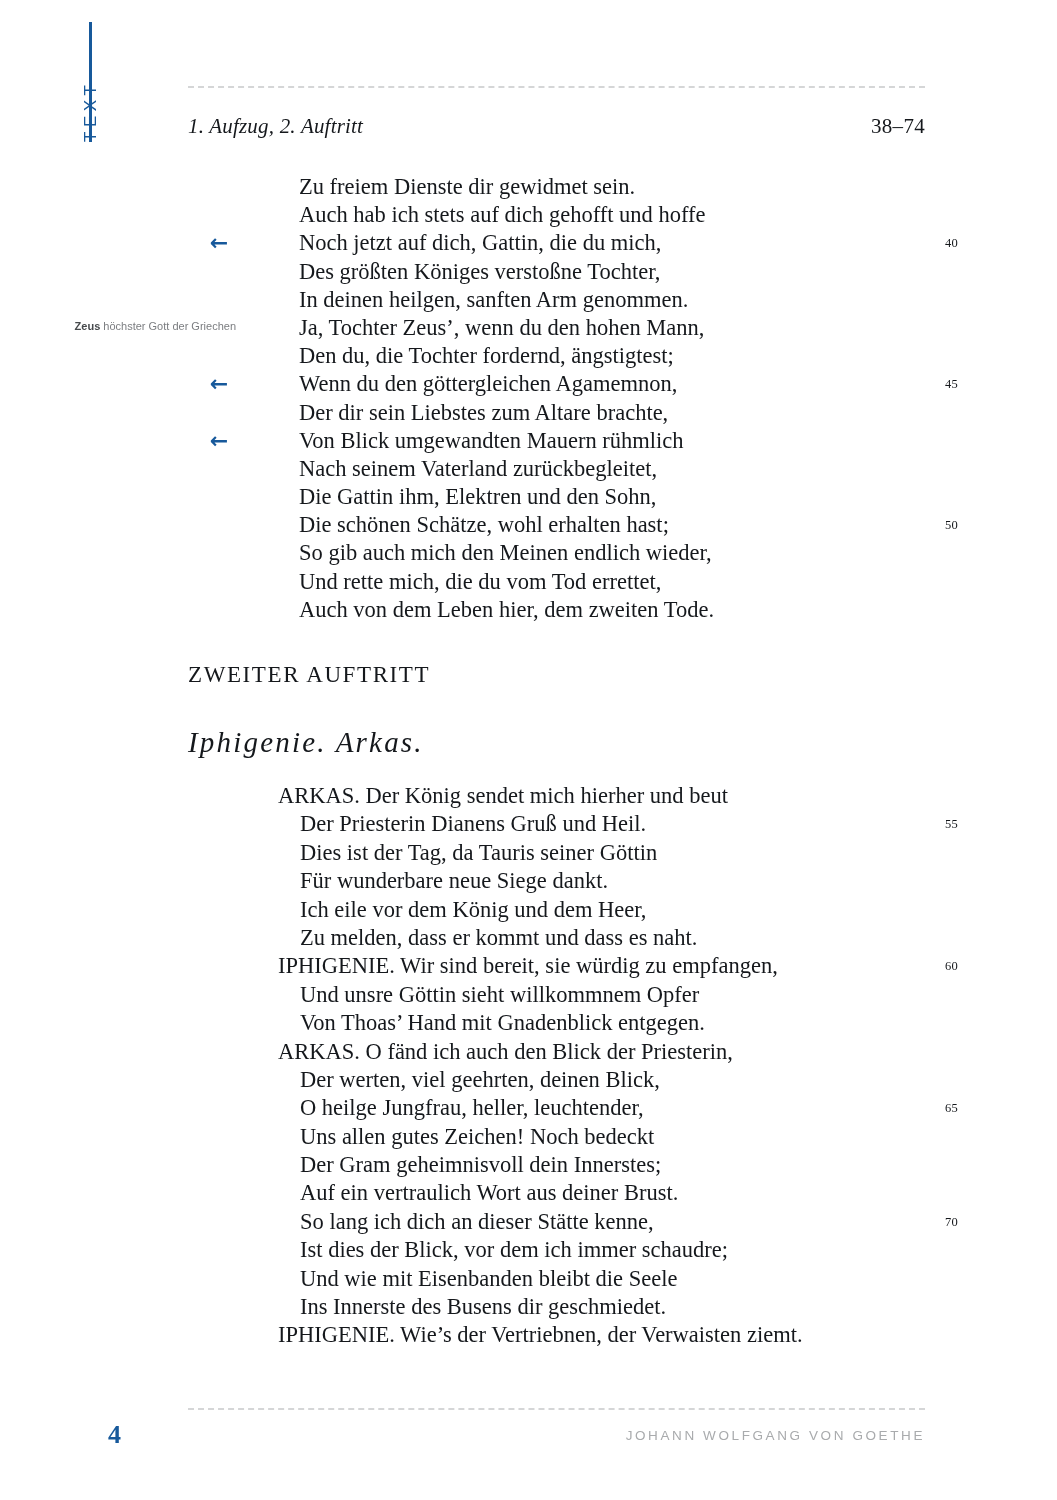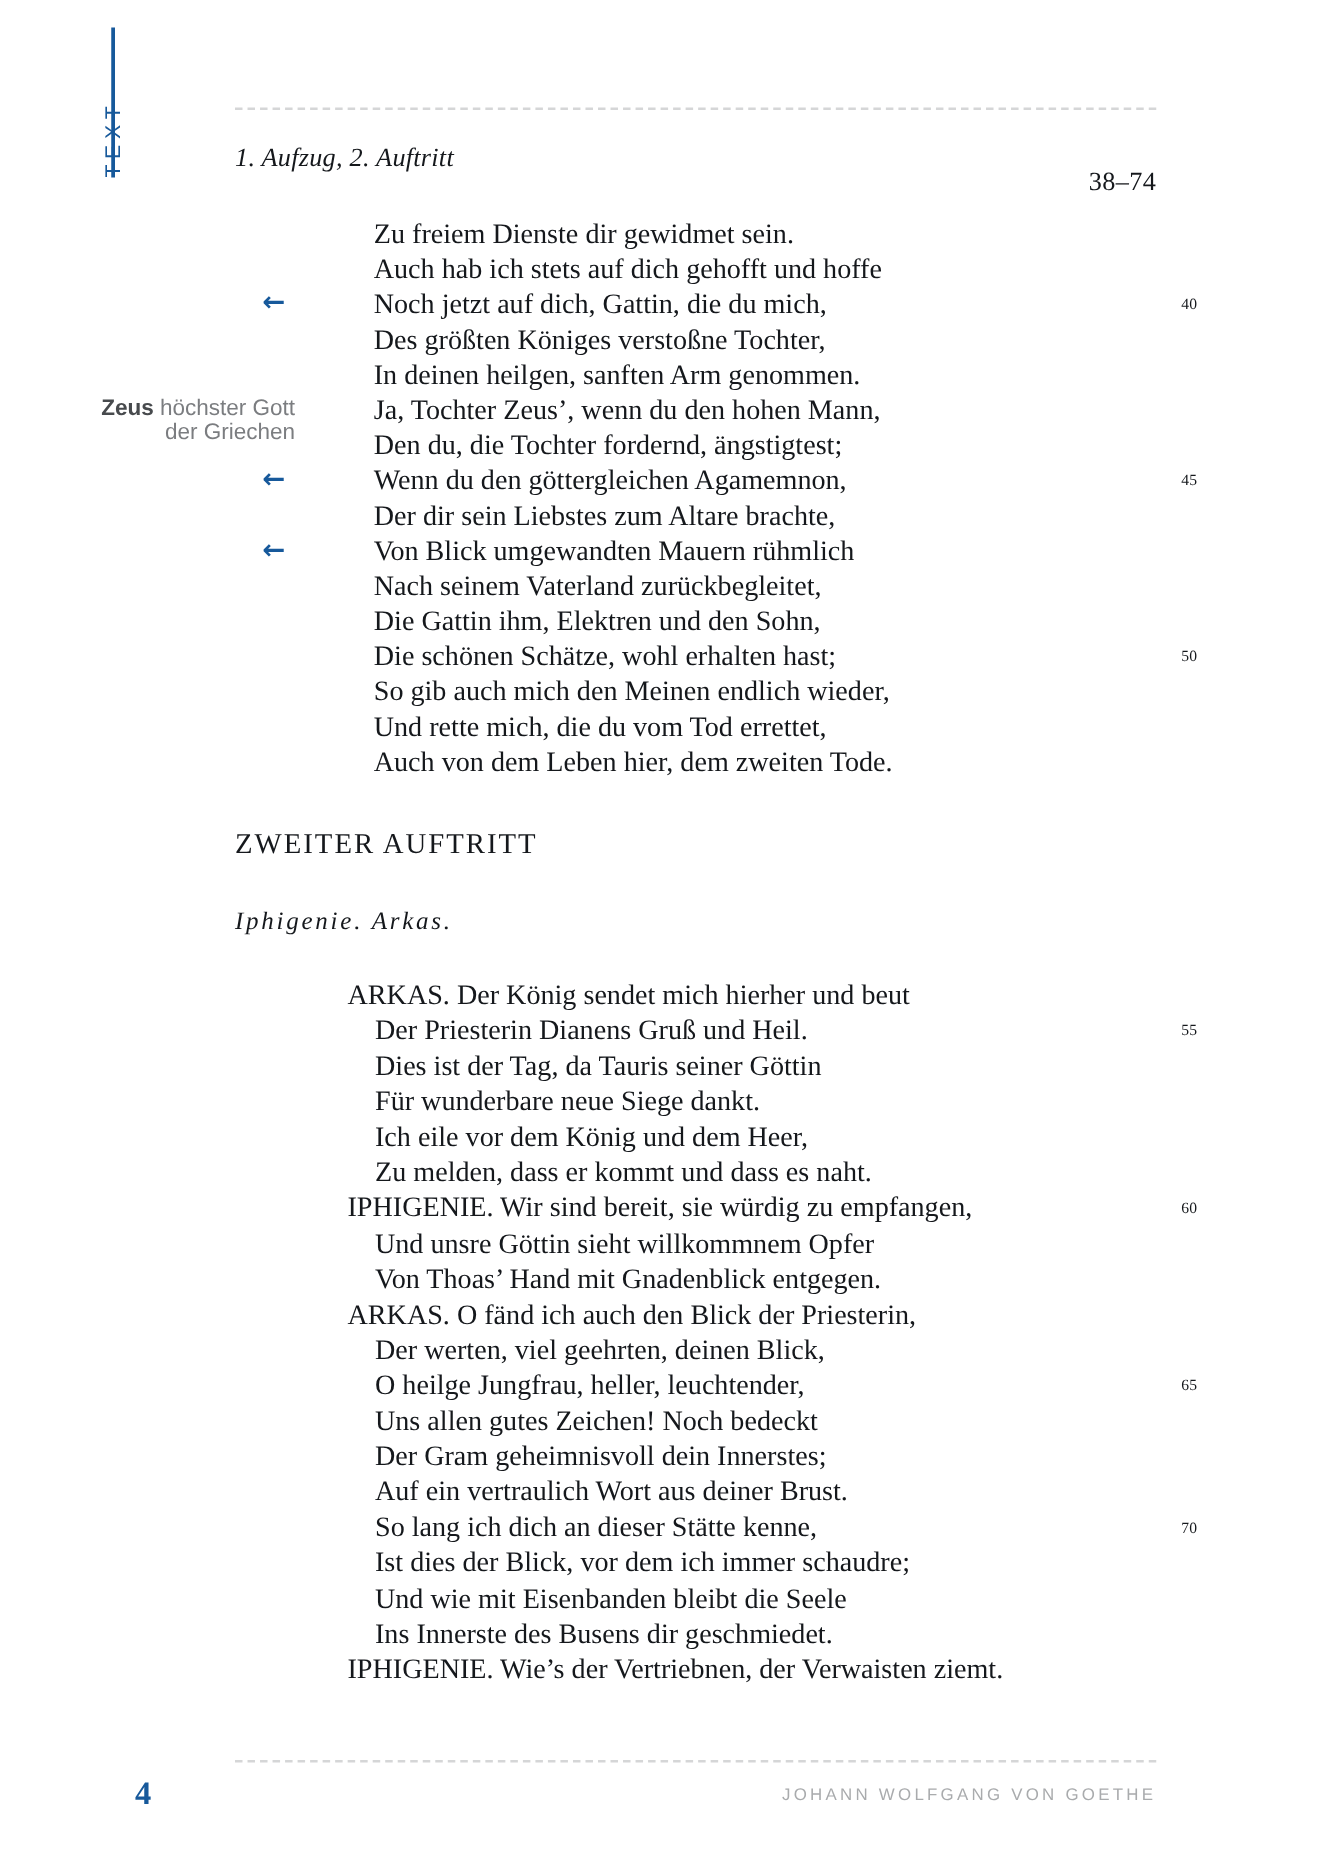--- a/index.html
+++ b/index.html
@@ -86,21 +86,20 @@
     letter-spacing: 0.2px;
     color: #15181c;
   }
   .runhead-lines {
     position: absolute;
     right: 0;
     top: 0;
     font-size: 21px;
     letter-spacing: 0.3px;
     color: #15181c;
-    margin-top: 19px;
   }
 
   
   .verse-block {
     position: absolute;
     left: 299px;
     top: 173px;
     width: 640px;
   }
   .vline {
@@ -143,21 +142,21 @@
   }
 
   
   .gloss {
     position: absolute;
     left: 60px;
     top: 317px;
     width: 176px;
     text-align: right;
     font-family: "Liberation Sans", sans-serif;
-    font-size: 18px;
+    font-size: 11px;
     line-height: 19px;
     color: #7b7d80;
   }
   .gloss b {
     color: #474a4d;
     font-weight: 700;
   }
 
   
   .scene {
@@ -167,21 +166,21 @@
     top: 662px;
     text-align: left;
   }
   .scene-title {
     font-size: 23px;
     letter-spacing: 1.6px;
     color: #15181c;
   }
   .scene-cast {
     margin-top: 38px;
-    font-size: 20px;
+    font-size: 29px;
     font-style: italic;
     letter-spacing: 2.2px;
     color: #15181c;
   }
 
   
   .dialog-block {
     position: absolute;
     left: 278px;
     top: 782px;

